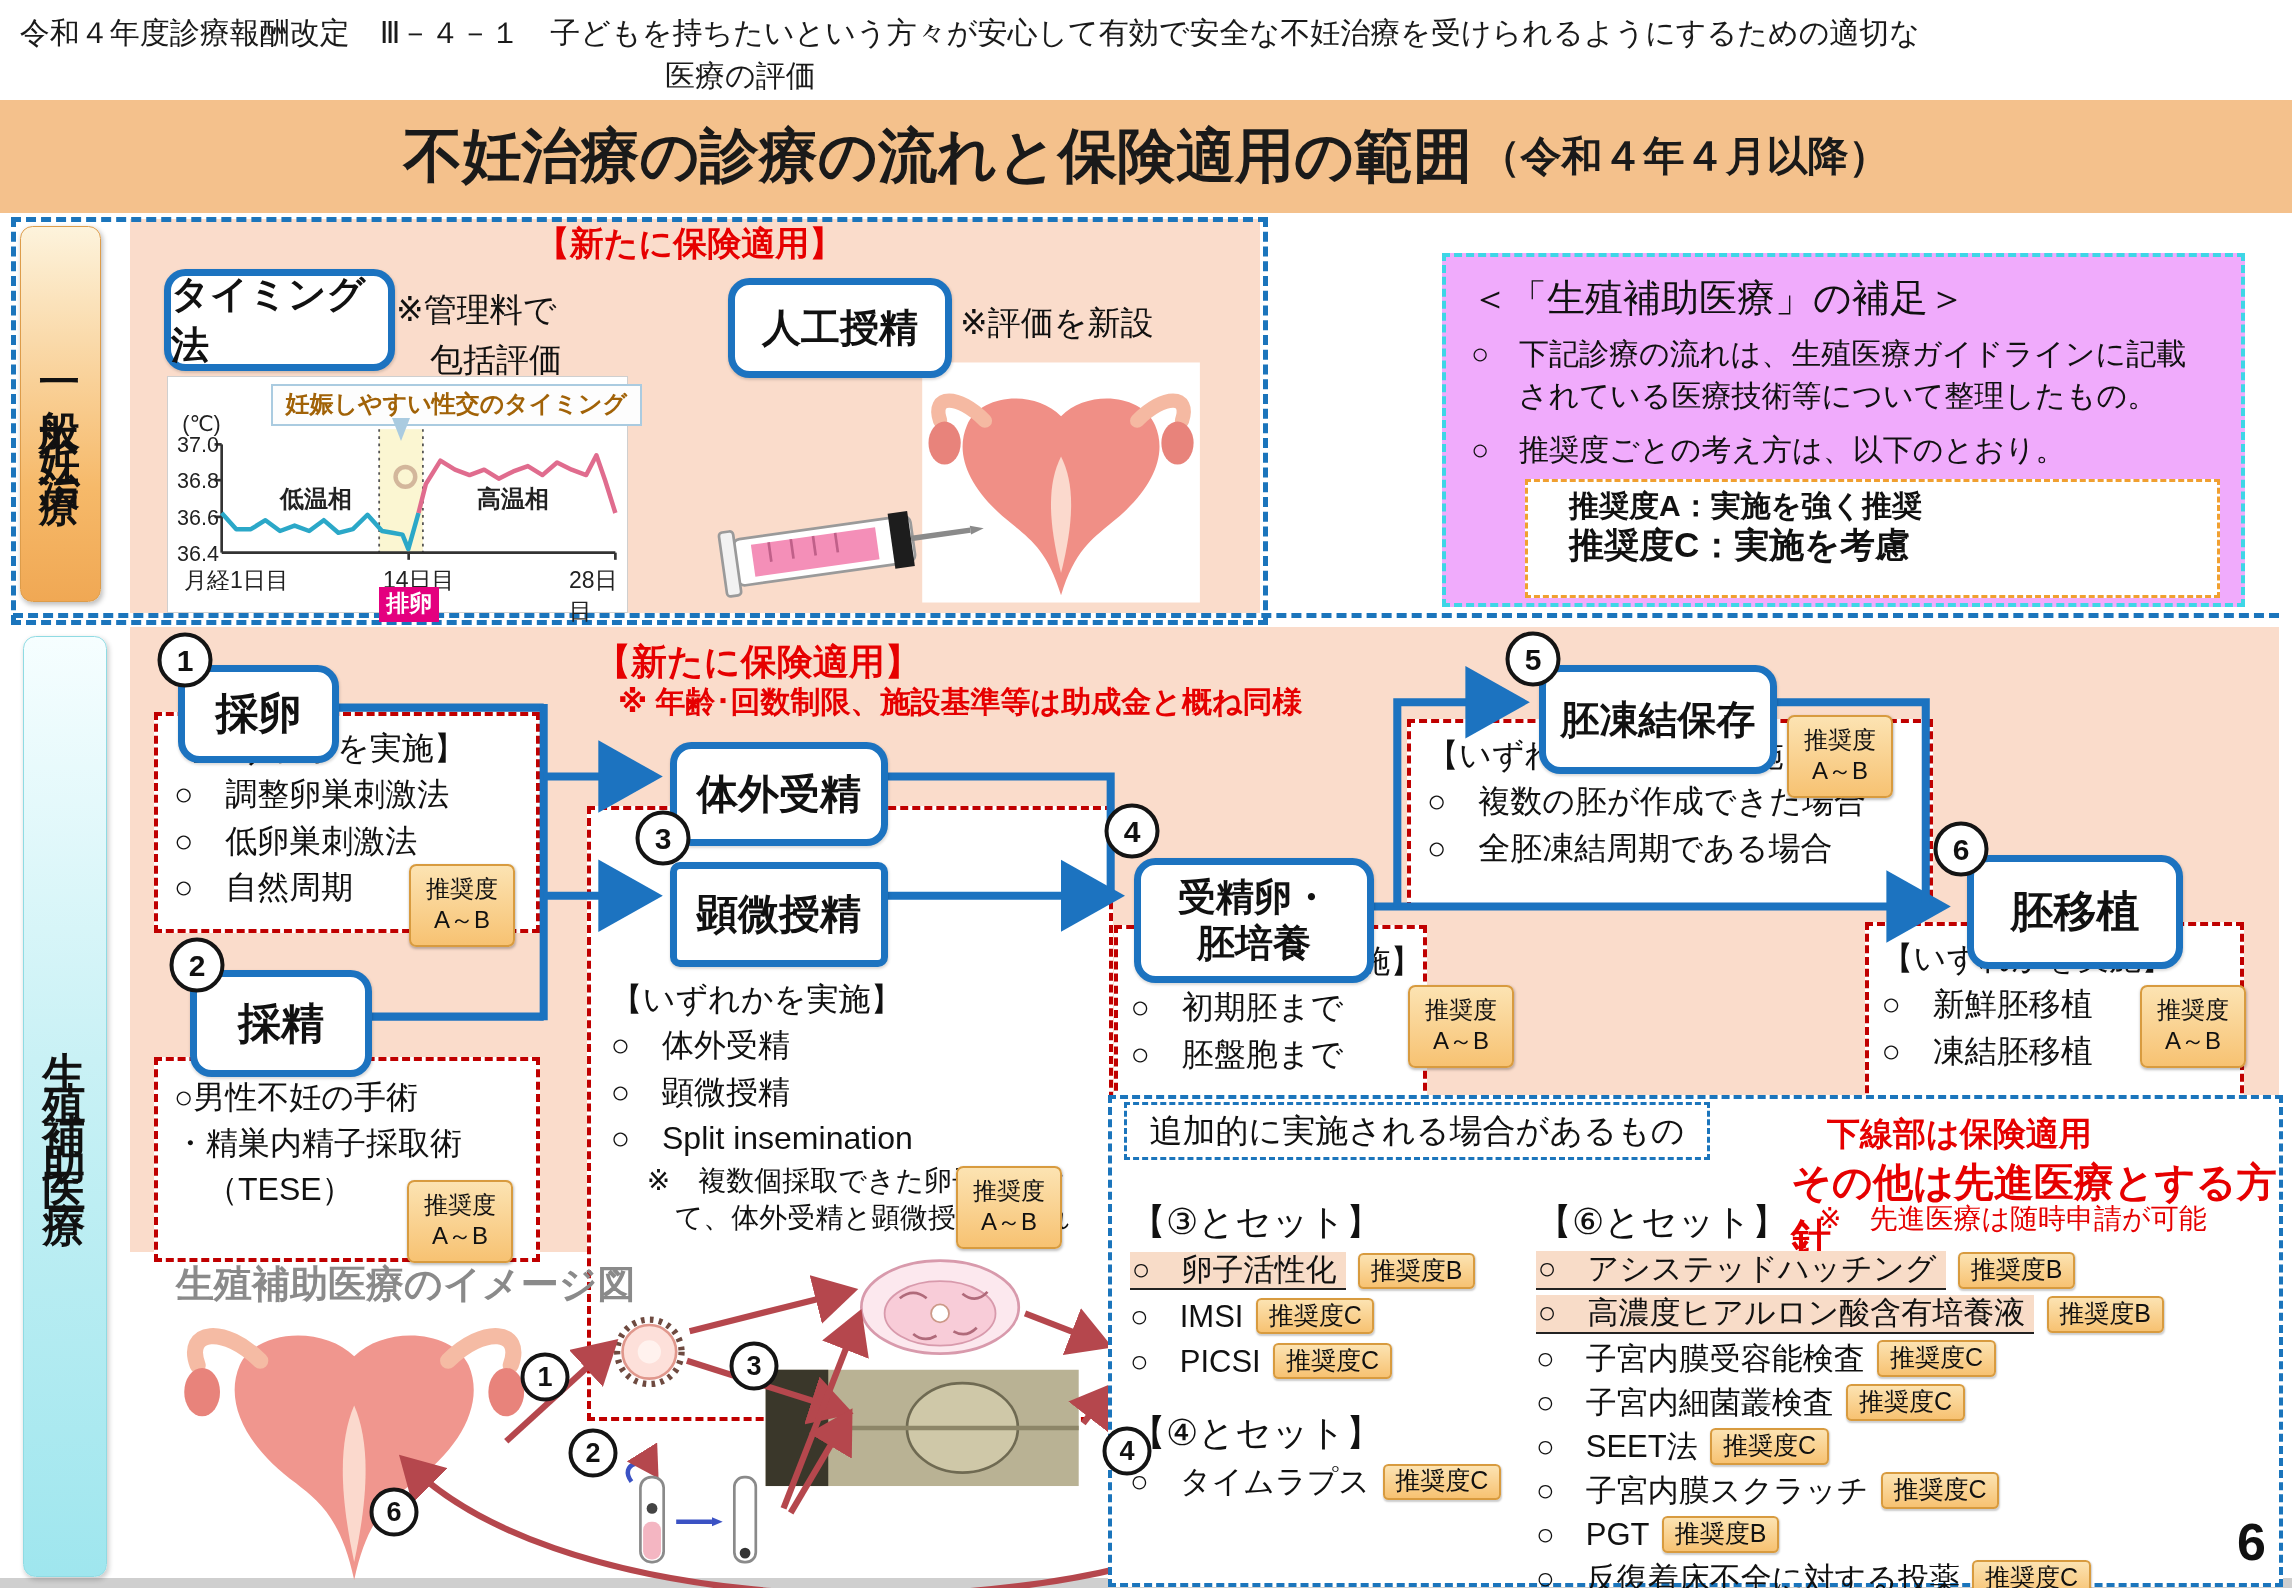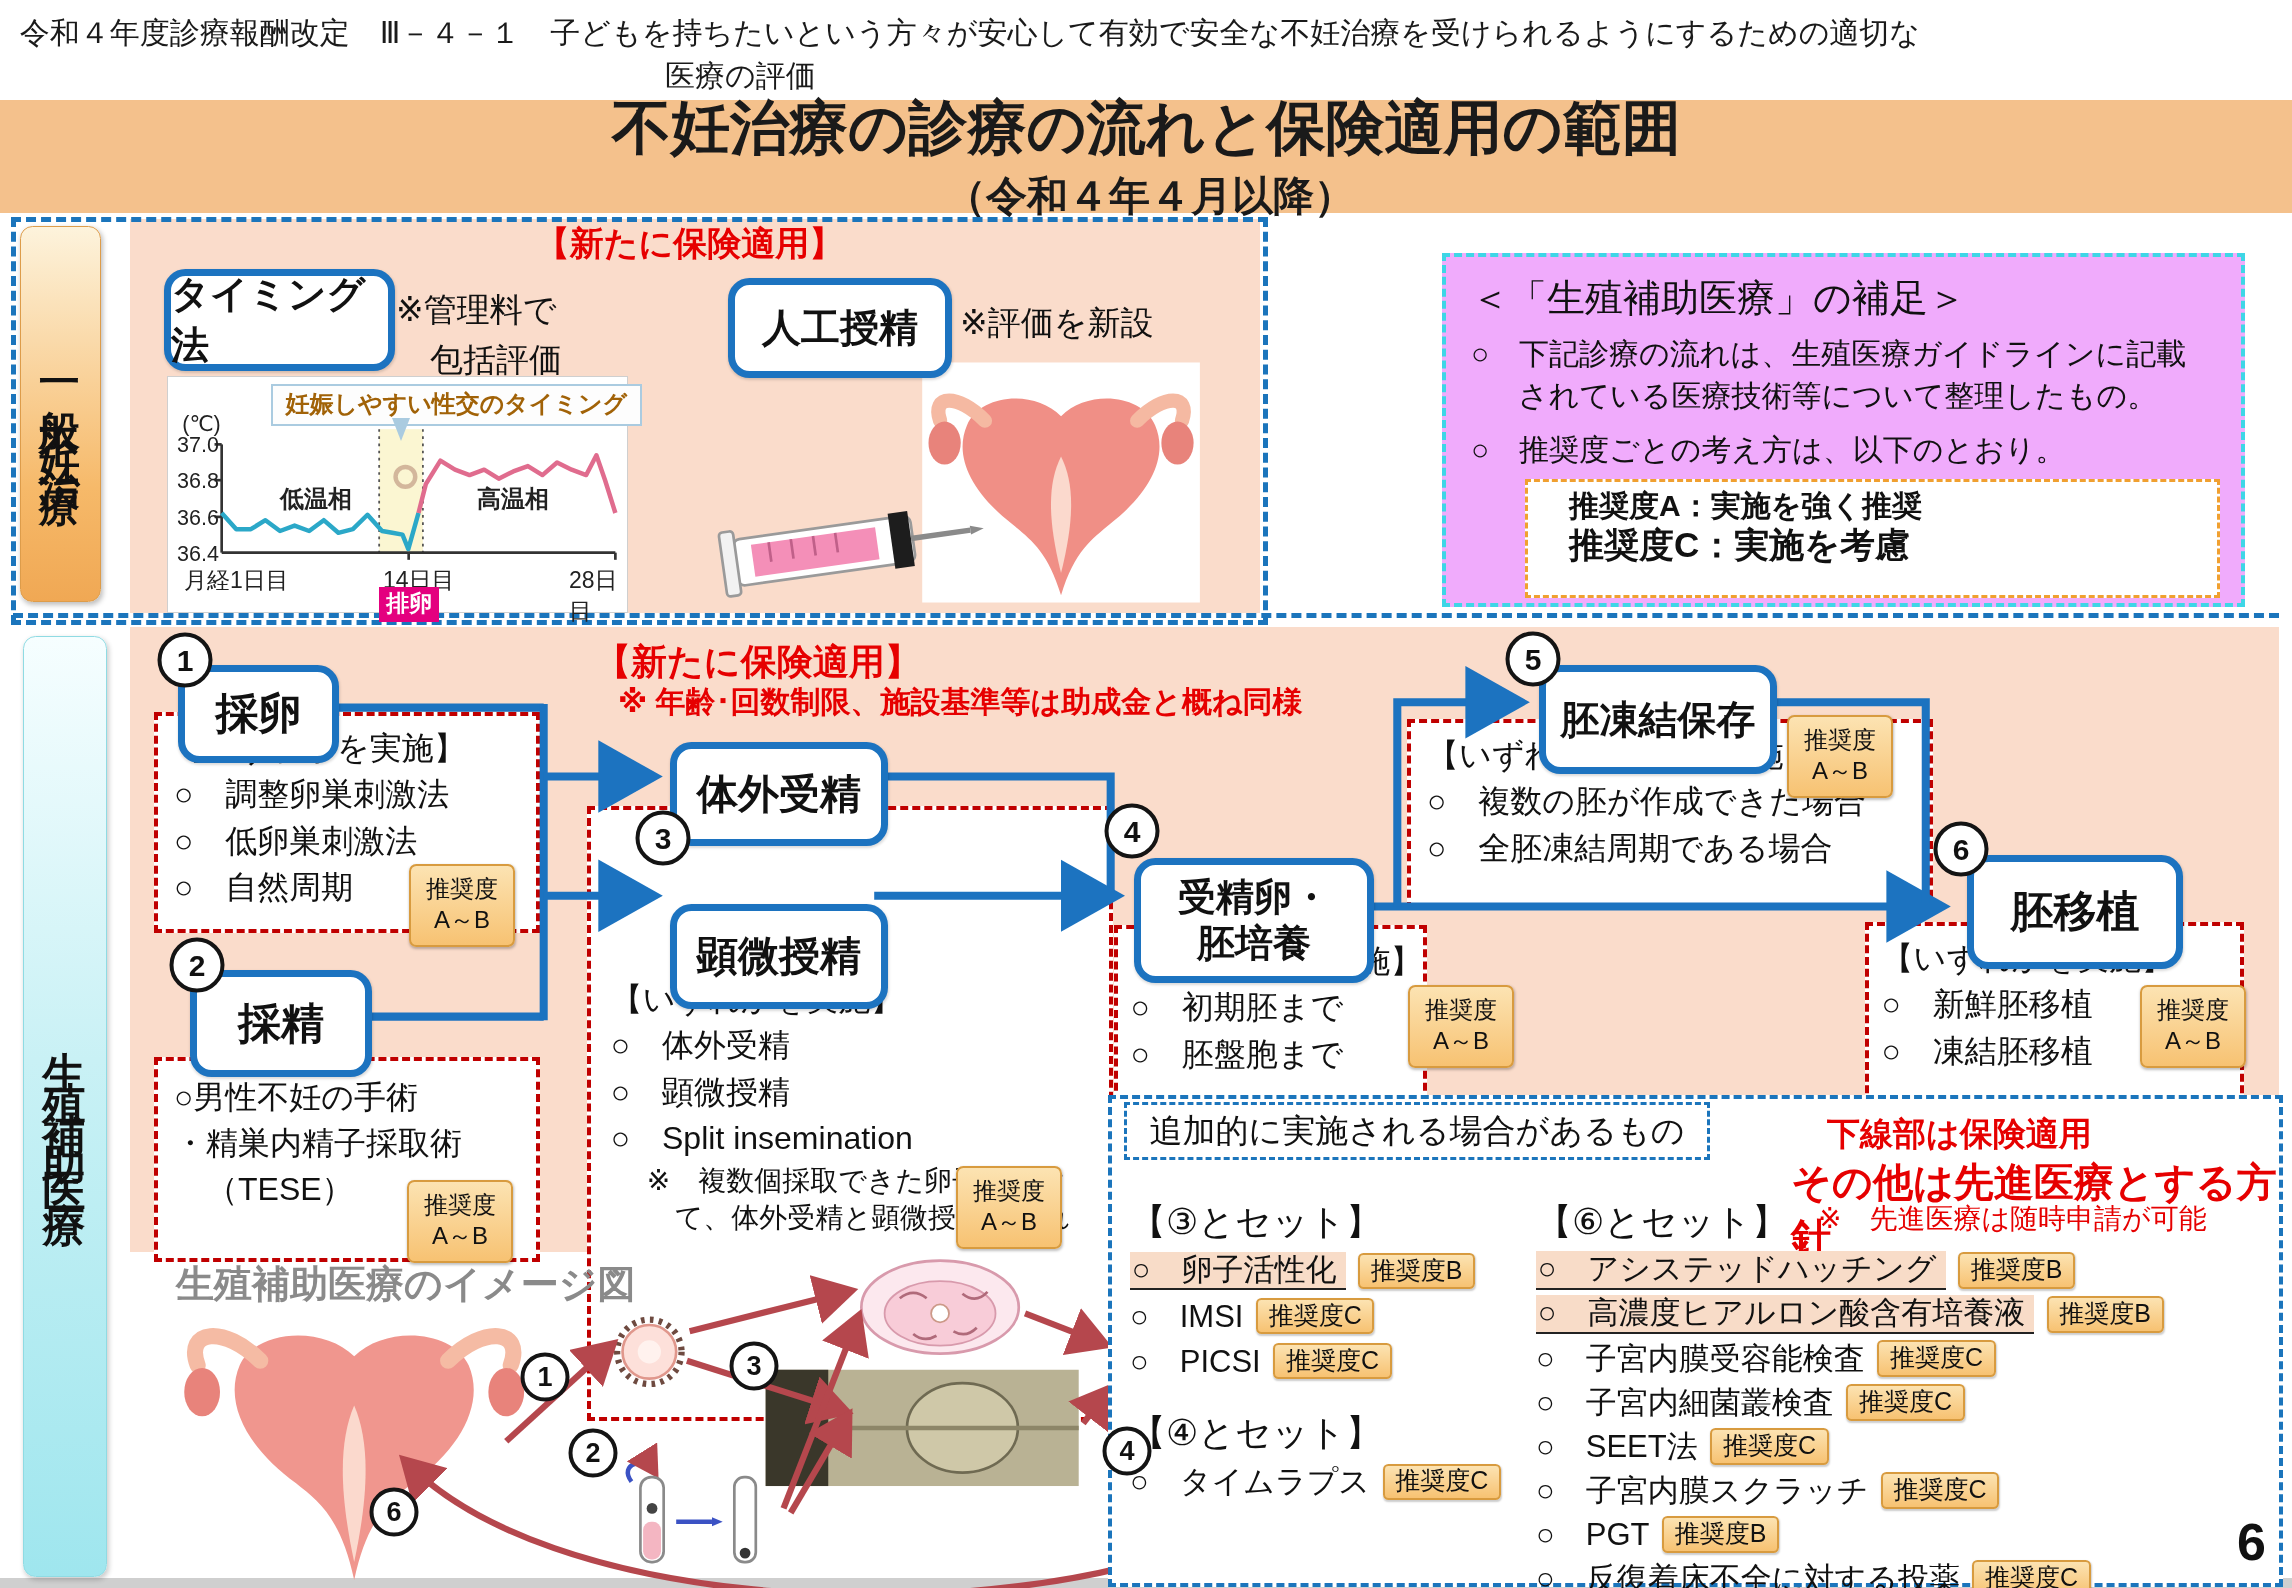--- a/index.html
+++ b/index.html
@@ -5,21 +5,21 @@
   html,body{margin:0;padding:0;}
   body{
     width:2293px;height:1589px;position:relative;background:#ffffff;
     font-family:"Liberation Sans","DejaVu Sans",sans-serif;color:#111;
     overflow:hidden;
   }
   .abs{position:absolute;}
   
   .hdr-line{font-size:30px;letter-spacing:0;white-space:nowrap;color:#1a1a1a;}
   .title-band{left:0;top:100px;width:2293px;height:113px;background:#f4c18c;
-    display:flex;align-items:center;justify-content:center;flex-direction:column;}
+    display:flex;align-items:center;justify-content:center;}
   .title-main{font-size:59px;font-weight:700;color:#1a1a1a;}
   .title-sub{font-size:41px;font-weight:700;color:#1a1a1a;margin-left:7.2px;}
   
   .pinkpanel{background:#fadccb;}
   .sidelabel{display:flex;align-items:center;justify-content:center;
     writing-mode:vertical-rl;text-orientation:upright;
     font-weight:700;border-radius:12.5px;}
   .sidelabel-general{background:linear-gradient(180deg,#fdf3dc 0%,#f6b969 70%,#f0a854 100%);
     border:1.8px solid #dd9c4a;font-size:41px;letter-spacing:18px;box-shadow:1.8px 2.7px 5.4px rgba(0,0,0,.25);}
   .sidelabel-art{background:linear-gradient(180deg,#f6feff 0%,#c9f1f5 45%,#9fe6ee 100%);
@@ -222,21 +222,21 @@
 
 <div class="stepbox" style="left:178px;top:665px;width:147px;height:84px;font-size:43px;">
     <span>採卵</span>
   </div>
 <div class="stepbox" style="left:190px;top:970px;width:168px;height:93px;font-size:43px;">
     <span>採精</span>
   </div>
 <div class="stepbox" style="left:670px;top:742px;width:204px;height:90px;font-size:41px;">
     <span>体外受精</span>
   </div>
-<div class="stepbox" style="left:670px;top:904px;width:204px;height:91px;font-size:41px;">
+<div class="stepbox" style="left:670px;top:862px;width:204px;height:91px;font-size:41px;border-radius:10px;">
     <span>顕微授精</span>
   </div>
 <div class="stepbox" style="left:1134px;top:858px;width:226px;height:111px;font-size:38px;line-height:1.2;align-items:center;">
   <span>受精卵・</span>
   <span>胚培養</span>
 </div>
 <div class="stepbox" style="left:1539px;top:665px;width:224px;height:95px;font-size:39px;">
     <span>胚凍結保存</span>
   </div>
 <div class="stepbox" style="left:1967px;top:855px;width:202px;height:100px;font-size:43px;">

